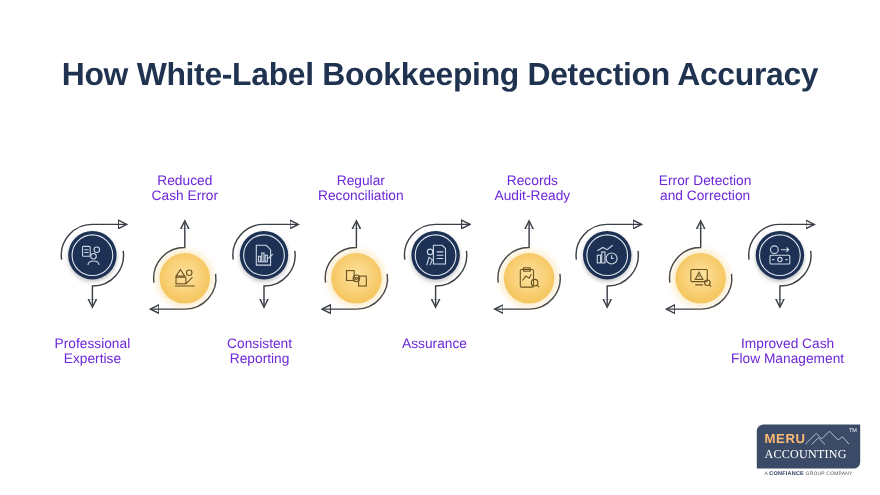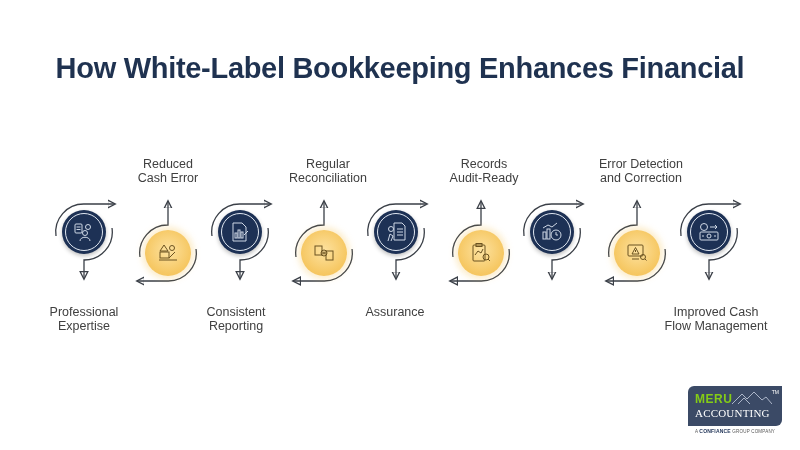--- a/index.html
+++ b/index.html
@@ -1,37 +1,37 @@
 <!DOCTYPE html>
 <html><head>
 <meta charset="utf-8">
 <style>
   html,body{margin:0;padding:0;}
   body{width:800px;height:450px;background:#ffffff;position:relative;overflow:hidden;font-family:"Liberation Sans","DejaVu Sans",sans-serif;}
   .title{position:absolute;left:0;top:52px;width:800px;text-align:center;font-size:29px;font-weight:bold;color:#1f3250;letter-spacing:-0.3px;}
   svg.flow{position:absolute;left:0;top:0;}
-  .label{position:absolute;width:150px;text-align:center;font-size:12.5px;line-height:14px;color:#404040;}
+  .label{position:absolute;width:150px;text-align:center;font-size:12.5px;line-height:14px;color:#6d28d9;}
   .label span{display:block;}
   .node{position:absolute;border-radius:50%;box-sizing:border-box;display:flex;align-items:center;justify-content:center;}
   .node.dark{width:44px;height:44px;background:#1d3155;box-shadow:0 2px 4px rgba(0,0,0,0.25);}
   .node.dark::after{content:"";position:absolute;left:3px;top:3px;right:3px;bottom:3px;border-radius:50%;border:1.5px solid #dfe6f0;}
   .node.gold{width:46px;height:46px;background:radial-gradient(circle at 50% 45%,#fde2a0 0%,#f6c864 65%,#f2bd52 100%);box-shadow:0 0 6px 3px rgba(246,200,100,0.35);}
   .node svg{position:relative;z-index:1;}
   .logo{position:absolute;left:688px;top:386px;width:94px;height:40px;background:#3b4a66;border-radius:6px 0 6px 0;}
-  .logo .meru{position:absolute;left:7px;top:6px;font-size:12px;font-weight:bold;color:#84cc16;letter-spacing:0.5px;}
+  .logo .meru{position:absolute;left:7px;top:6px;font-size:12px;font-weight:bold;color:#fdba74;letter-spacing:0.5px;}
   .logo .acc{position:absolute;left:7px;top:21px;font-size:11px;color:#ffffff;letter-spacing:0.2px;font-family:Liberation Serif, serif;}
   .logo .tm{position:absolute;right:3px;top:3px;font-size:5px;color:#ffffff;}
   .logo svg{position:absolute;left:44px;top:5px;}
   .logo-sub{position:absolute;left:688px;top:428px;width:94px;text-align:center;font-size:4.5px;color:#555;letter-spacing:0.2px;}
   .logo-sub b{color:#1d3155;font-size:5px;}
 </style>
 </head>
 <body>
 
-<div class="title">How White-Label Bookkeeping Enhances Financial</div>
+<div class="title">How White-Label Bookkeeping Detection Accuracy</div>
 
 <svg class="flow" width="800" height="450">
   <defs>
     <marker id="ah" markerWidth="7" markerHeight="7" refX="5" refY="3.5" orient="auto">
       <path d="M0,0.5 L6,3.5 L0,6.5 Z" fill="none" stroke="#3a3f47" stroke-width="1"></path>
     </marker>
   </defs>
   <g fill="none" stroke="#3a3f47" stroke-width="1.3">
 
     <path d="M56,236 A28,28 0 0 1 84,204 L114,204" marker-end="url(#ah)"></path>

